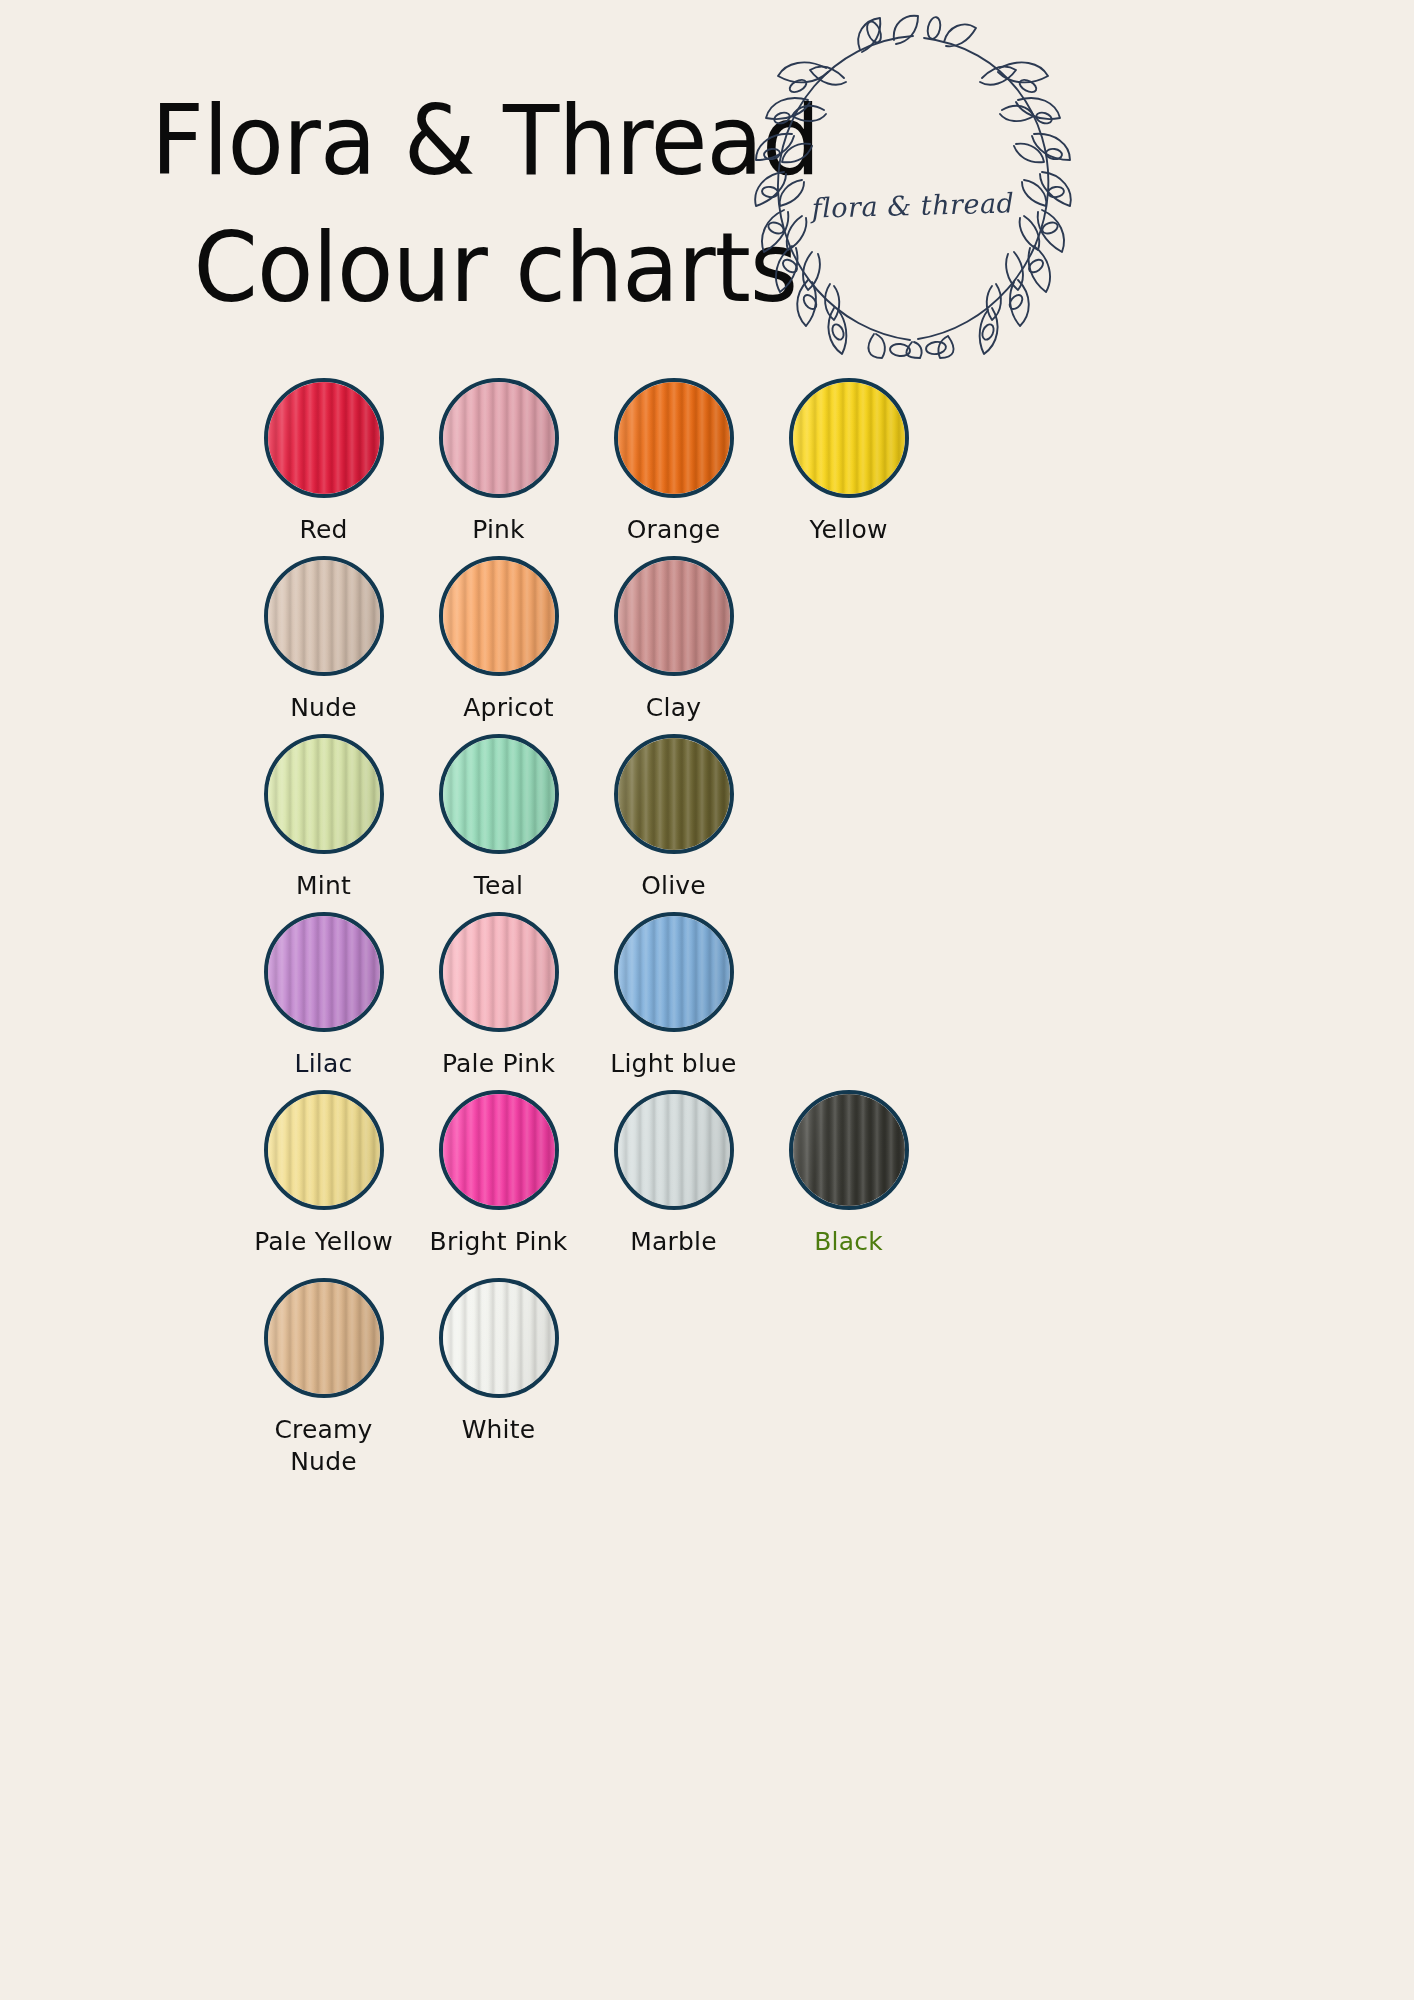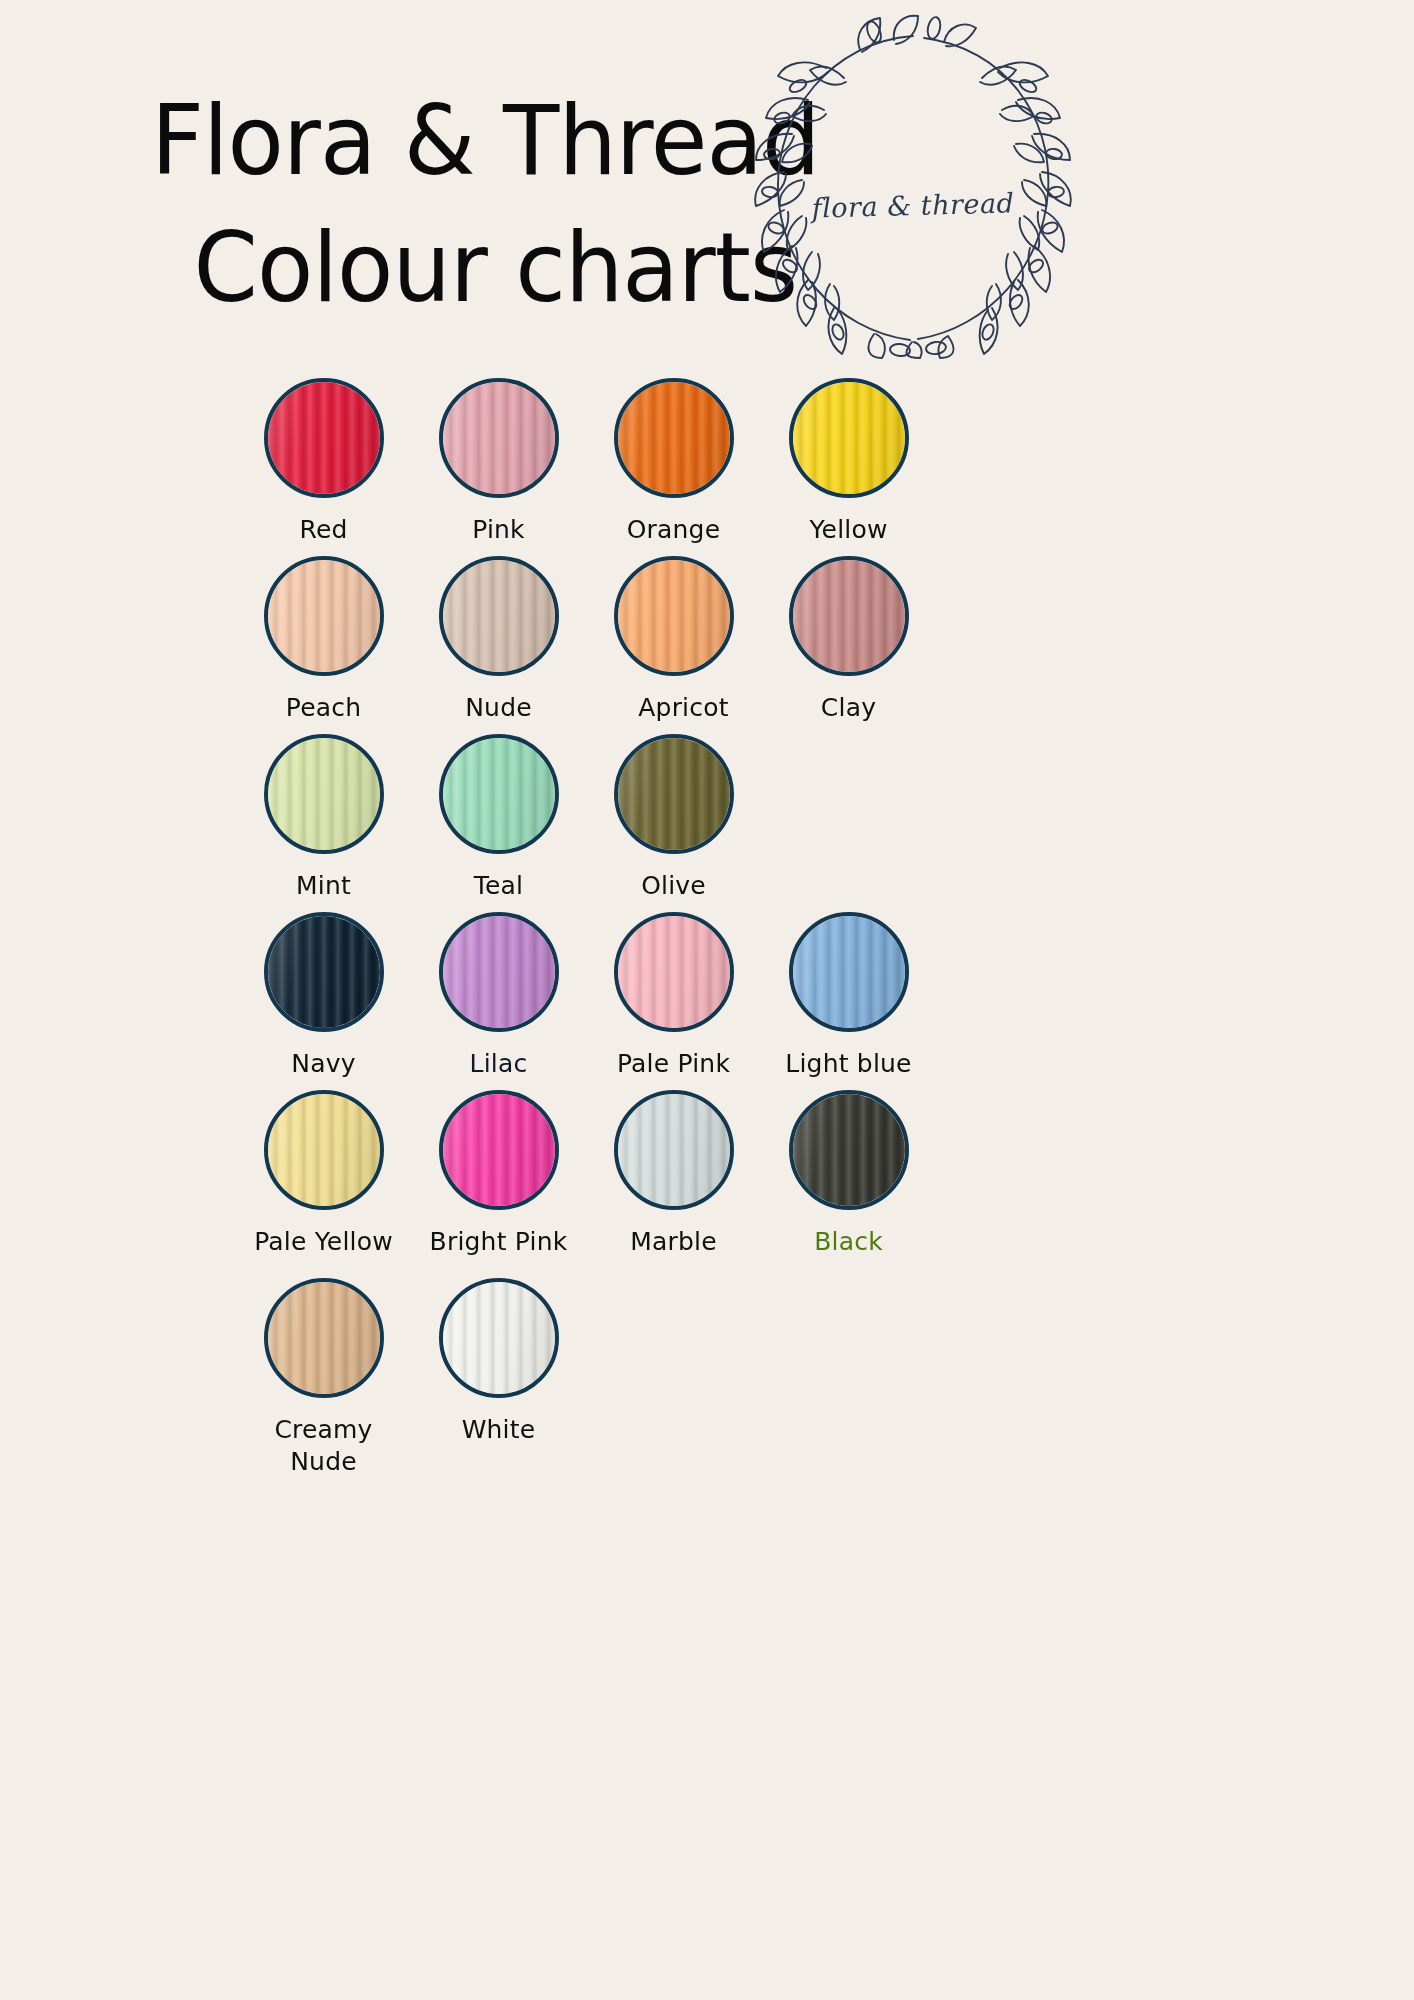--- a/index.html
+++ b/index.html
@@ -250,28 +250,20 @@
           <div class="ribs"></div>
           <div class="sheen"></div>
         </div>
         <div class="label" style="color: rgb(17, 17, 17);">Yellow</div>
       </div>
     </div>
 
     <div class="row r2">
       <div class="cell">
         <div class="swatch" style="border-color: rgb(18, 56, 79);">
-          <div class="fill" style="background: rgb(243, 198, 168);"></div>
-          <div class="ribs"></div>
-          <div class="sheen"></div>
-        </div>
-        <div class="label" style="color: rgb(17, 17, 17);">Peach</div>
-      </div>
-      <div class="cell">
-        <div class="swatch" style="border-color: rgb(18, 56, 79);">
           <div class="fill" style="background: rgb(214, 193, 176);"></div>
           <div class="ribs"></div>
           <div class="sheen"></div>
         </div>
         <div class="label" style="color: rgb(17, 17, 17);">Nude</div>
       </div>
       <div class="cell">
         <div class="swatch" style="border-color: rgb(18, 56, 79);">
           <div class="fill" style="background: rgb(249, 168, 106);"></div>
           <div class="ribs"></div>
@@ -310,28 +302,20 @@
         <div class="swatch" style="border-color: rgb(18, 56, 79);">
           <div class="fill" style="background: rgb(107, 99, 48);"></div>
           <div class="ribs"></div>
           <div class="sheen"></div>
         </div>
         <div class="label" style="color: rgb(17, 17, 17);">Olive</div>
       </div>
     </div>
 
     <div class="row r4">
-      <div class="cell">
-        <div class="swatch" style="border-color: rgb(18, 56, 79);">
-          <div class="fill" style="background: rgb(14, 34, 51);"></div>
-          <div class="ribs"></div>
-          <div class="sheen"></div>
-        </div>
-        <div class="label" style="color: rgb(17, 17, 17);">Navy</div>
-      </div>
       <div class="cell">
         <div class="swatch" style="border-color: rgb(18, 56, 79);">
           <div class="fill" style="background: rgb(194, 135, 207);"></div>
           <div class="ribs"></div>
           <div class="sheen"></div>
         </div>
         <div class="label" style="color: #0f172a;">Lilac</div>
       </div>
       <div class="cell">
         <div class="swatch" style="border-color: rgb(18, 56, 79);">

